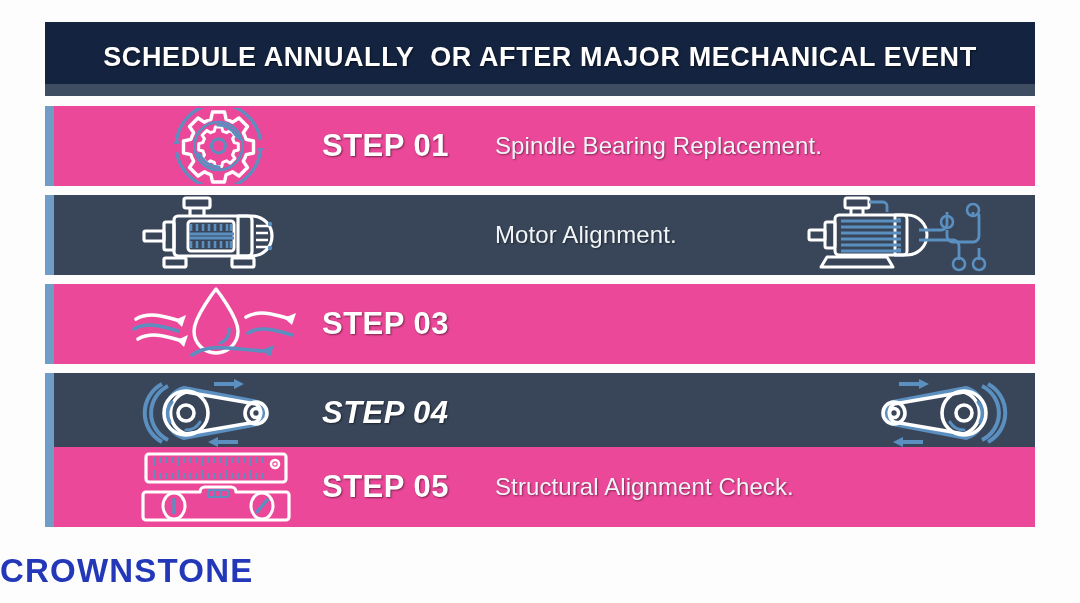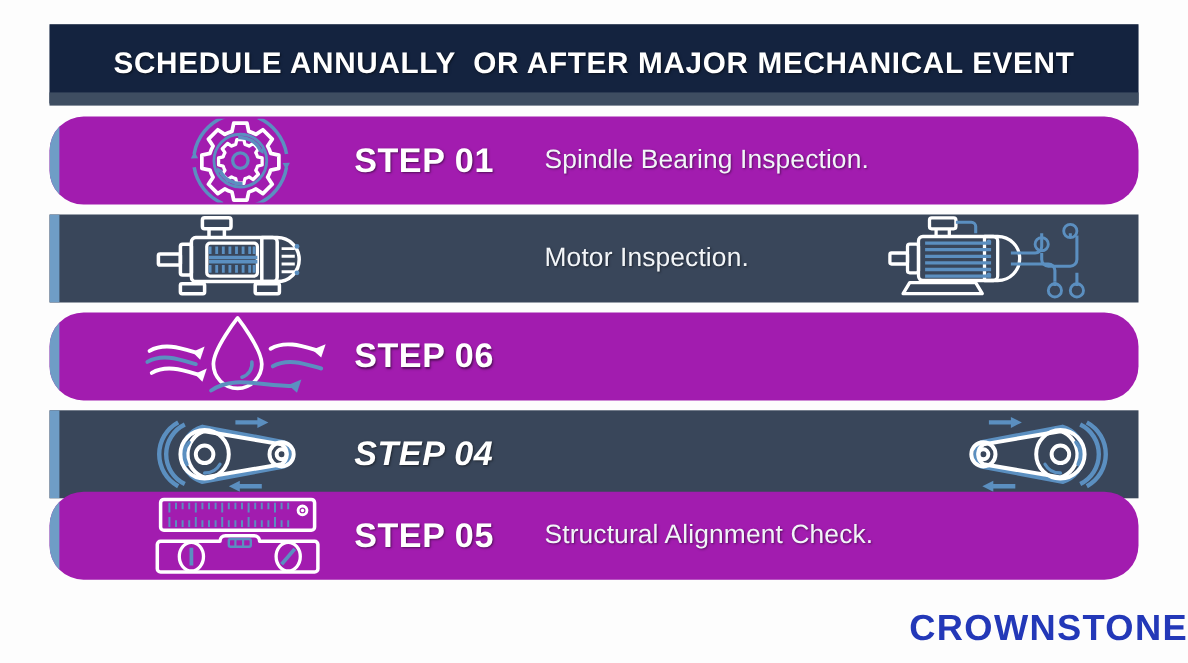--- a/index.html
+++ b/index.html
@@ -44,21 +44,21 @@
   .row{
     position:absolute;
     left:45px;width:990px;height:80px;
     display:flex;align-items:center;
     overflow:hidden;
   }
   .row-accent{
     position:absolute;left:0;top:0;width:9px;height:100%;
     background:#6f9dc6;
   }
-  .row.dark{background:#a21caf;border-radius:31px;}
+  .row.dark{background:#ec4899;}
   .row.light{background:#39465a;}
 
   .row-icon-left{
     position:absolute;left:78px;top:50%;
     transform:translateY(-50%);
     width:190px;height:78px;
     display:flex;align-items:center;justify-content:center;
     pointer-events:none;
   }
   .row-icon-right{
@@ -84,21 +84,21 @@
     font-size:24px;
     letter-spacing:0.1px;
     white-space:nowrap;
     text-shadow:1px 1px 2px rgba(0,0,0,.45);
   }
 
   
   .footer-brand{
     position:absolute;
     left:0;right:0;top:552px;
-    text-align:right;
+    text-align:left;
     color:#2338b8;
     font-size:33px;
     font-weight:bold;
     letter-spacing:1.2px;
   }
 </style>
 </head>
 <body>
 
 <div id="infographic">
@@ -128,21 +128,21 @@
           </g>
           <circle r="7" fill="none" stroke="#5b8fc0" stroke-width="3"></circle>
           <path d="M-18,10 A21,21 0 0 0 2,21" fill="none" stroke="#5b8fc0" stroke-width="3.2"></path>
           <path d="M-21,6 l5,3 l-5.6,3 z" fill="#5b8fc0"></path>
           <path d="M18,-10 A21,21 0 0 0 -2,-21" fill="none" stroke="#5b8fc0" stroke-width="3.2"></path>
           <path d="M21,-6 l-5,-3 l5.6,-3 z" fill="#5b8fc0"></path>
         </g>
       </svg>
     </div>
     <div class="step-label">STEP 01</div>
-    <div class="step-desc">Spindle Bearing Inspection.</div>
+    <div class="step-desc">Spindle Bearing Replacement.</div>
   </div>
 
   <div class="row light" style="top:195px;">
     <div class="row-accent"></div>
     <div class="row-icon-left">
       <svg width="180" height="78" viewBox="0 0 180 78">
         <g fill="none" stroke="#ffffff" stroke-width="3.2" stroke-linejoin="round">
           <rect x="56" y="2" width="26" height="10" rx="2"></rect>
           <path d="M62,12 l0,8 M76,12 l0,8"></path>
           <rect x="46" y="20" width="78" height="40" rx="4"></rect>
@@ -196,21 +196,21 @@
           <path d="M140,34 l0,6 a6,6 0 0 0 6,6 l20,0 a6,6 0 0 0 6,-6 l0,-22"></path>
         </g>
         <g fill="none" stroke="#5b8fc0" stroke-width="2.6">
           <circle cx="140" cy="26" r="6"></circle>
           <circle cx="166" cy="14" r="6"></circle>
           <circle cx="152" cy="68" r="6"></circle>
           <circle cx="172" cy="68" r="6"></circle>
         </g>
       </svg>
     </div>
-    <div class="step-desc">Motor Inspection.</div>
+    <div class="step-desc">Motor Alignment.</div>
   </div>
 
   <div class="row dark" style="top:284px;">
     <div class="row-accent"></div>
     <div class="row-icon-left">
       <svg width="180" height="78" viewBox="0 0 180 78">
         <path d="M88,4 C88,4 66,32 66,46 a22,22 0 0 0 44,0 C110,32 88,4 88,4 z" fill="none" stroke="#ffffff" stroke-width="3.4" stroke-linejoin="round"></path>
         <path d="M101,44 a13,13 0 0 1 -9,14" fill="none" stroke="#5b8fc0" stroke-width="3.2" stroke-linecap="round"></path>
         <g fill="none" stroke="#ffffff" stroke-width="3.6" stroke-linecap="round">
           <path d="M8,34 C22,26 38,32 52,36"></path>
@@ -231,21 +231,21 @@
           <path d="M168,28 l-4,12 l-8,-7 z"></path>
         </g>
         <g fill="none" stroke="#5b8fc0" stroke-width="3.6" stroke-linecap="round">
           <path d="M64,70 C84,56 108,66 140,66"></path>
         </g>
         <g fill="#5b8fc0">
           <path d="M146,60 l-4,12 l-8,-7 z"></path>
         </g>
       </svg>
     </div>
-    <div class="step-label">STEP 06</div>
+    <div class="step-label">STEP 03</div>
   </div>
 
   <div class="row light" style="top:373px;font-style:italic;">
     <div class="row-accent"></div>
     <div class="row-icon-left">
       <svg width="180" height="78" viewBox="0 0 180 78">
         <g fill="none" stroke="#5b8fc0" stroke-width="4">
           <path d="M56,14 L130,28 a14,14 0 0 1 0,22 L56,64 a26,26 0 0 1 0,-50 z"></path>
           <path d="M40,12 a30,30 0 0 0 0,54"></path>
           <path d="M34,10 a33,33 0 0 0 0,58"></path>

